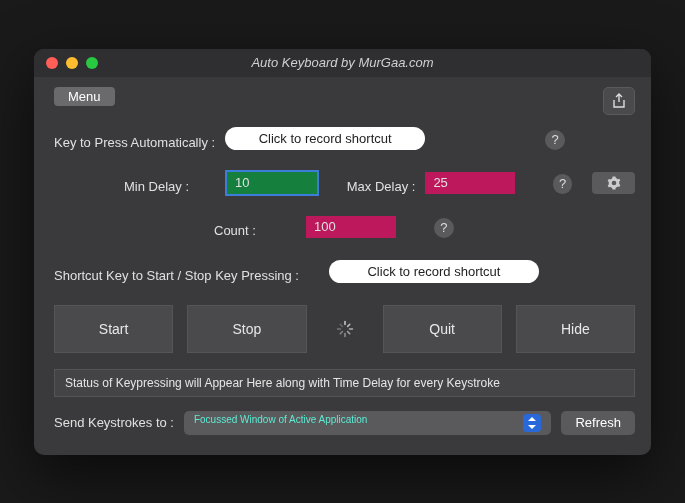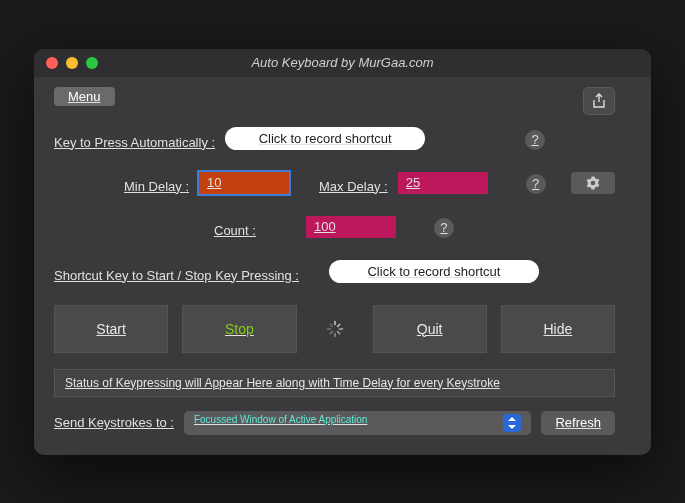--- a/index.html
+++ b/index.html
@@ -37,24 +37,23 @@
 .window-title {
   position: absolute;
   left: 50%;
   transform: translateX(-50%);
   color: #d0d0d0;
   font-size: 13px;
   font-weight: 400;
   font-style: italic;
 }
 .content {
-  padding: 10px 36px 20px 20px;
+  padding: 10px 16px 20px 20px;
   color: #e0e0e0;
   font-size: 13px;
-  text-decoration: underline;
 }
 .top-row {
   display: flex;
   justify-content: space-between;
   align-items: flex-start;
   margin-bottom: 12px;
 }
 .menu-btn {
   background: #6a6a6c;
   color: #fff;
@@ -143,21 +142,21 @@
   background: #4a4a4c;
   border: 1px solid #555;
   color: #e8e8e8;
   font-size: 14px;
   cursor: pointer;
   display: flex;
   align-items: center;
   justify-content: center;
 }
 .big-btn.disabled {
-  color: #84cc16;
+  color: #e5e5e5;
   cursor: default;
 }
 .spinner-box {
   width: 48px;
   display: flex;
   align-items: center;
   justify-content: center;
 }
 .status-bar {
   background: #444446;
@@ -236,21 +235,21 @@
 
     <div class="row" style="gap:10px;">
       <span class="label">Key to Press Automatically :</span>
       <button class="pill-btn">Click to record shortcut</button>
       <div style="flex:1"></div>
       <button class="help-btn" style="margin-right:70px;">?</button>
     </div>
 
     <div class="row" style="gap:10px; padding-left:70px;">
       <span class="label">Min Delay :</span>
-      <input class="text-input focused" style="background: #c2410c;" value="10">
+      <input class="text-input focused" style="background: #15803d; margin-left: 28px;" value="10">
       <span style="width:10px"></span>
       <span class="label">Max Delay :</span>
       <input class="text-input" value="25" style="">
       <span style="width:18px"></span>
       <button class="help-btn">?</button>
       <div style="flex:1"></div>
       <button class="gear-btn">
         <svg width="14" height="14" viewBox="0 0 24 24" fill="#ccc">
           <path d="M12 8a4 4 0 100 8 4 4 0 000-8zm9 4a9 9 0 01-.2 1.9l2.1 1.6-2 3.5-2.5-1a8 8 0 01-3.3 1.9L14.5 23h-5l-.6-2.6a8 8 0 01-3.3-1.9l-2.5 1-2-3.5 2.1-1.6A9 9 0 013 12c0-.6.1-1.3.2-1.9L1.1 8.5l2-3.5 2.5 1a8 8 0 013.3-1.9L9.5 1h5l.6 2.6a8 8 0 013.3 1.9l2.5-1 2 3.5-2.1 1.6c.1.6.2 1.3.2 1.9z"></path>
         </svg>

